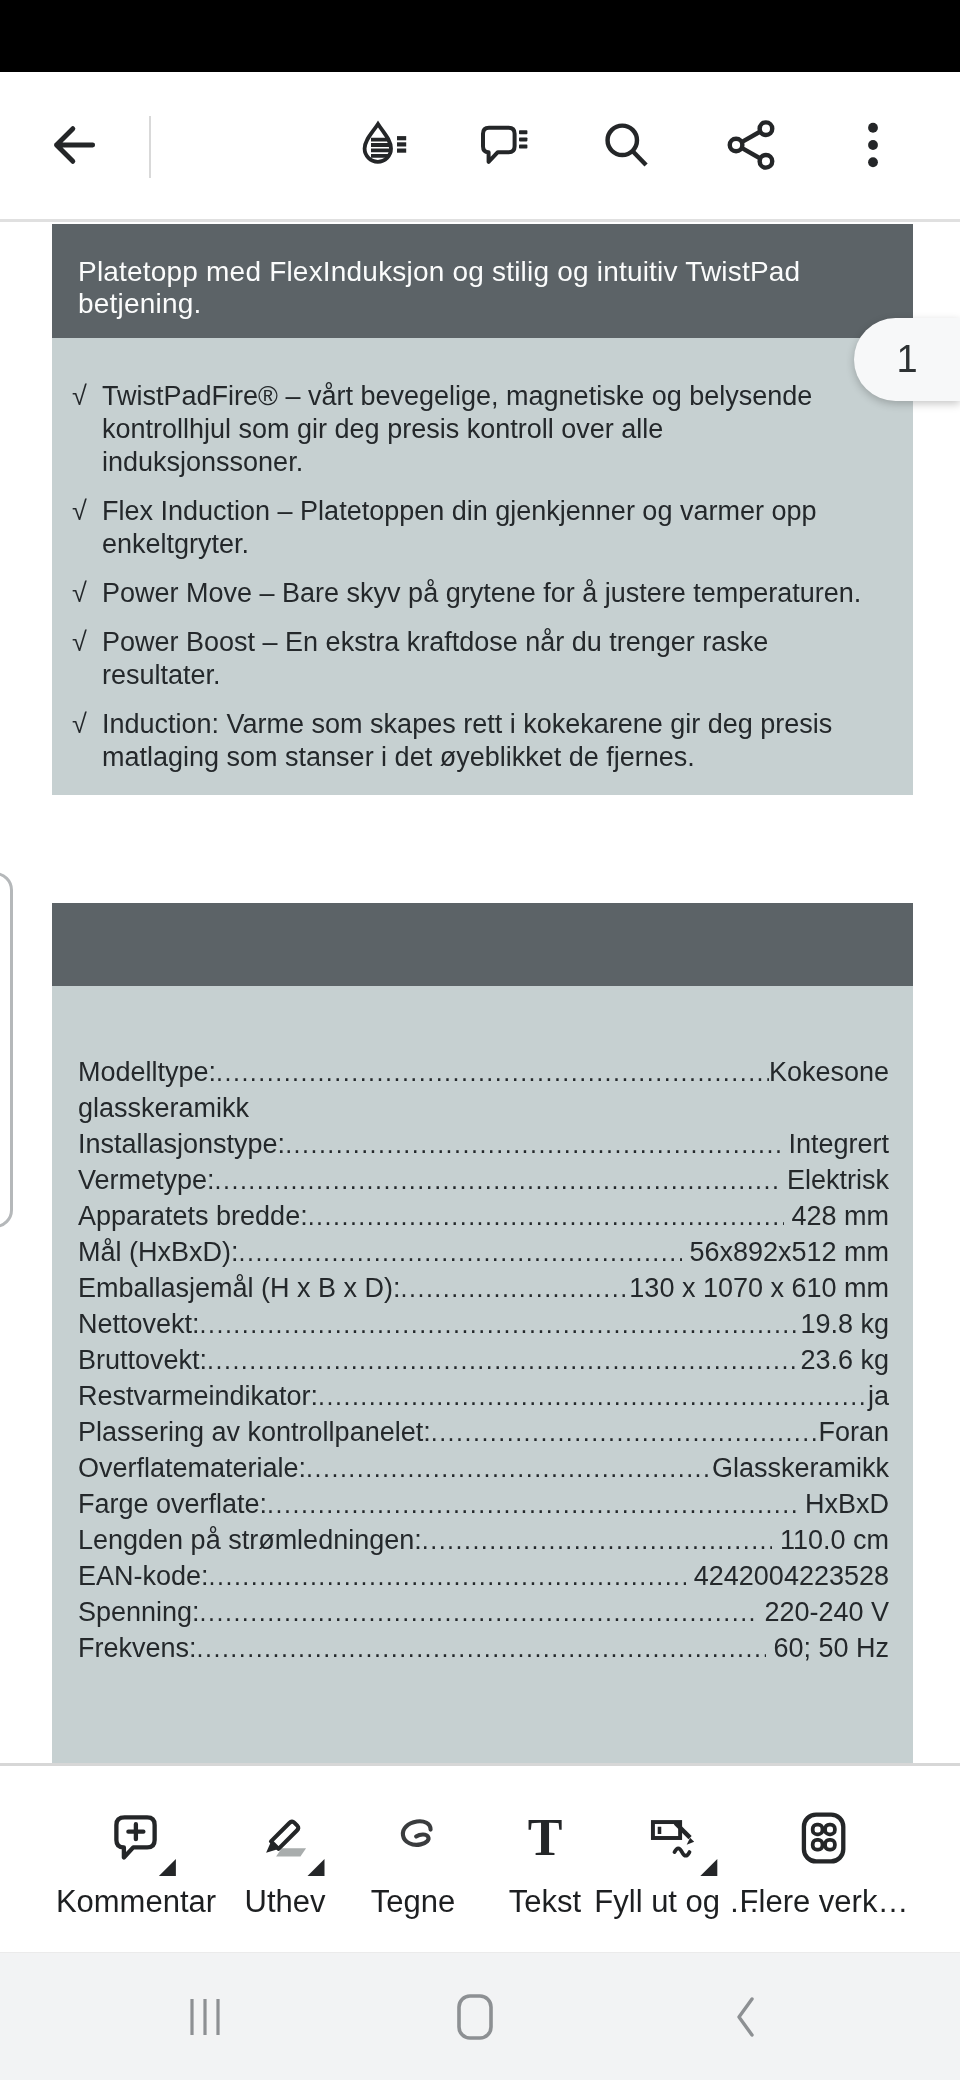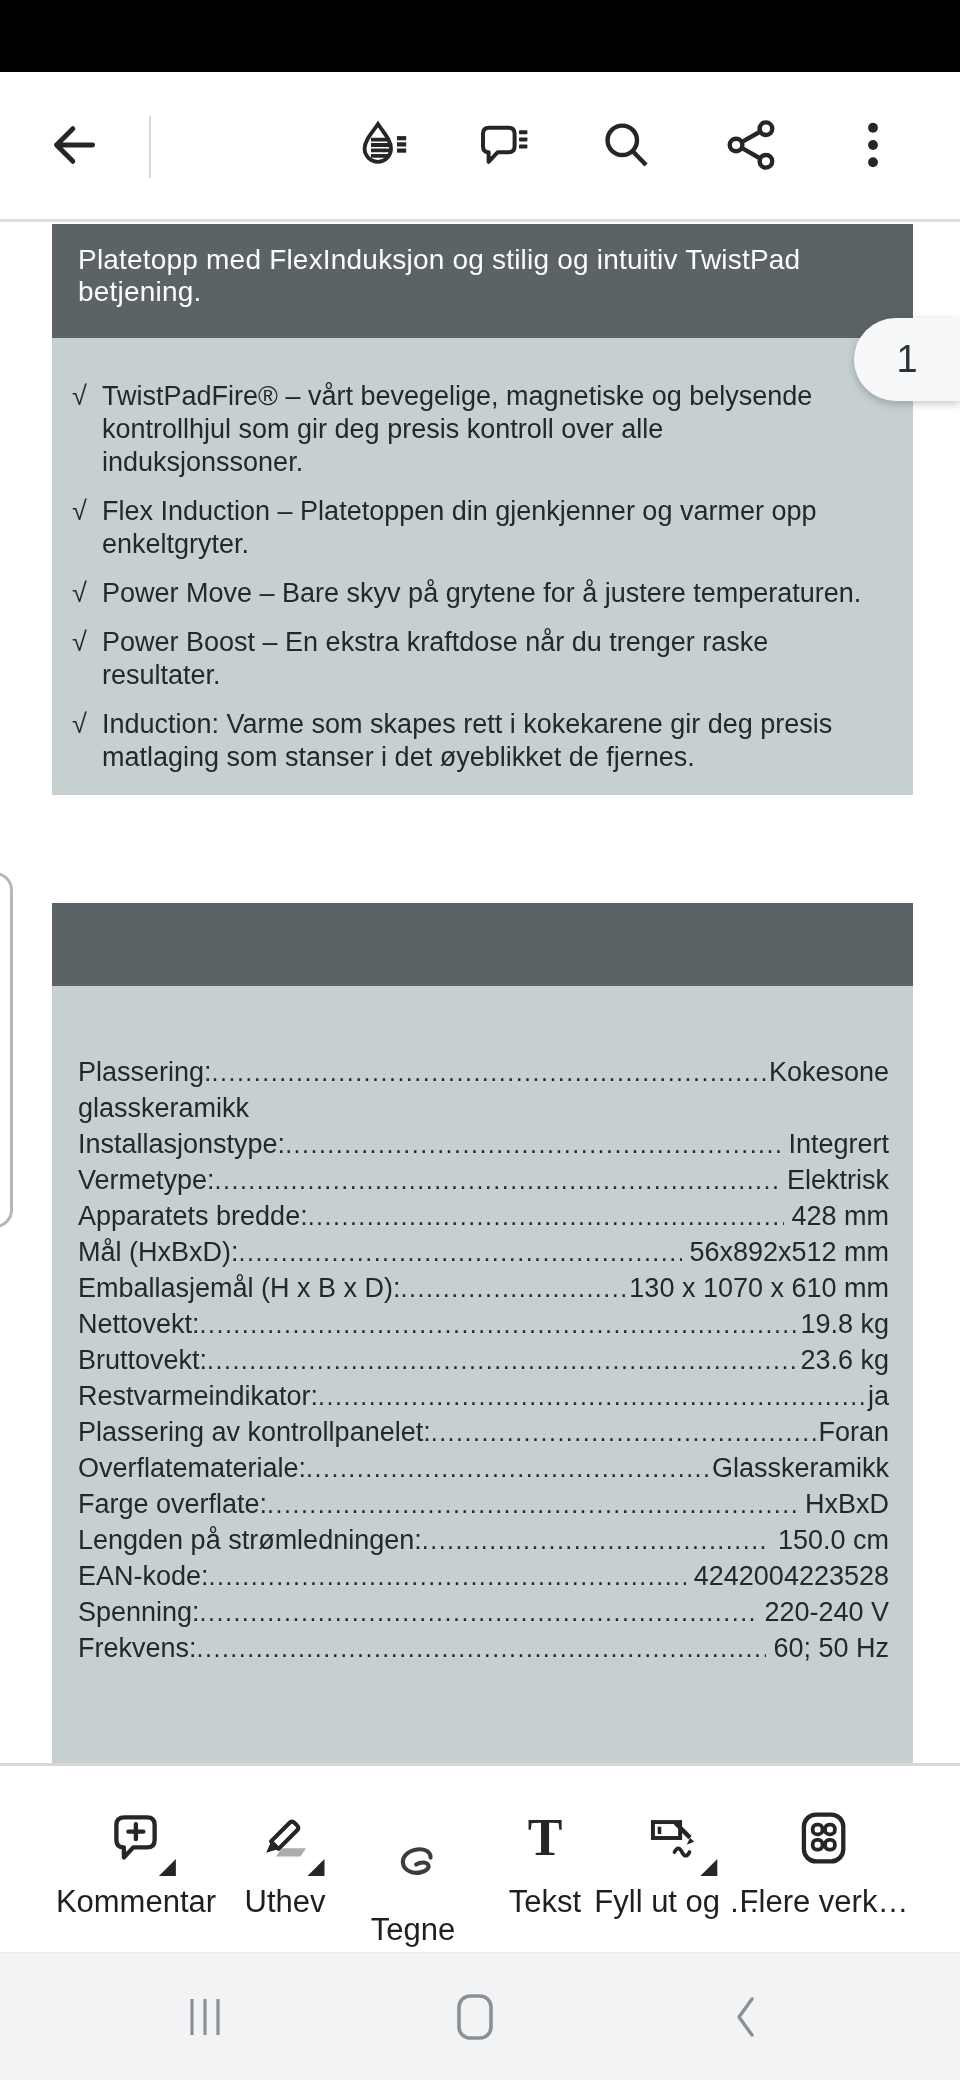--- a/index.html
+++ b/index.html
@@ -24,21 +24,21 @@
   .comment-btn  { left:470px; top:45px; width:66px; height:56px; }
   .search-btn   { left:598px; top:45px; width:56px; height:56px; }
   .share-btn    { left:723px; top:45px; width:56px; height:56px; }
   .overflow-btn { left:845px; top:45px; width:56px; height:56px; }
   
   .doc-area { position:absolute; left:0; top:222px; width:960px; height:1541px; background:#fff; }
   .block { position:absolute; left:52px; width:861px; }
   .block.dark  { background:#5c6367; }
   .block.light { background:#c6d0d1; }
   .block1-header { top:2px;  height:114px; color:#fbfcfc;
-    font-size:28px; line-height:32px; padding:20px 40px 0 26px; letter-spacing:.2px; }
+    font-size:28px; line-height:32px; padding:32px 40px 0 26px; letter-spacing:.2px; }
   .block1-body   { top:116px; height:457px; }
   .bullet-list { list-style:none; margin:0; padding:42px 46px 0 20px; font-size:27px; line-height:33px; }
   .bullet-list li { position:relative; padding-left:30px; margin-bottom:16px; }
   .bullet-check { position:absolute; left:0; top:0; }
   .block2-header { top:681px; height:83px; }
   .block2-body   { top:764px; height:777px; padding:68px 24px 0 26px; font-size:27px; line-height:36px; }
   .spec-row { display:flex; align-items:baseline; width:100%; }
   .spec-label { white-space:nowrap; }
   .spec-dots { flex:1 1 auto; overflow:hidden; white-space:nowrap; min-width:10px; }
   .spec-dots::after { content:"......................................................................................................................................................"; letter-spacing:1.5px; font-size:25px; }
@@ -192,21 +192,21 @@
     <div class="page-pill">
       <span>1</span>
     </div>
 
     <section class="block dark block2-header">
       <span></span>
     </section>
 
     <section class="block light block2-body">
       <div class="spec-row">
-        <span class="spec-label">Plassering:</span>
+        <span class="spec-label">Modelltype:</span>
         <span class="spec-dots"></span>
         <span class="spec-value">Kokesone</span>
       </div>
       <span class="spec-wrap-line">glasskeramikk</span>
       <div class="spec-row">
         <span class="spec-label">Installasjonstype:</span>
         <span class="spec-dots"></span>
         <span class="spec-value"> Integrert</span>
       </div>
       <div class="spec-row">
@@ -255,21 +255,21 @@
         <span class="spec-value">Glasskeramikk</span>
       </div>
       <div class="spec-row">
         <span class="spec-label">Farge overflate:</span>
         <span class="spec-dots"></span>
         <span class="spec-value"> HxBxD</span>
       </div>
       <div class="spec-row">
         <span class="spec-label">Lengden på strømledningen:</span>
         <span class="spec-dots"></span>
-        <span class="spec-value"> 150.0 cm</span>
+        <span class="spec-value"> 110.0 cm</span>
       </div>
       <div class="spec-row">
         <span class="spec-label">EAN-kode:</span>
         <span class="spec-dots"></span>
         <span class="spec-value"> 4242004223528</span>
       </div>
       <div class="spec-row">
         <span class="spec-label">Spenning:</span>
         <span class="spec-dots"></span>
         <span class="spec-value"> 220-240 V</span>
@@ -303,21 +303,21 @@
         <svg width="60" height="60" viewBox="0 0 32 32" fill="none">
           <polygon points="14.5,21.5 27.5,21.5 24.5,25.8 11.5,25.8" fill="#a9adad"></polygon>
           <path d="M12.8 21.8 L22.6 12 Q24 10.6 22.8 9.4 L21.2 7.8 Q20 6.6 18.6 8 L8.8 17.8 Z" stroke="#242628" stroke-width="2.2" stroke-linejoin="round"></path>
           <polygon points="8.8,17.8 12.8,21.8 6.2,23.8" fill="#242628"></polygon>
         </svg>
         <span class="caret"></span>
       </span>
       <span class="bt-label">Uthev</span>
     </button>
 
-    <button class="bt-item" style="left:413px;margin-top:28px;">
+    <button class="bt-item" style="left:413px;">
       <span class="bt-iconbox">
         <svg width="60" height="60" viewBox="0 0 32 32" fill="none">
           <path d="M25.5 11.5 C25.5 8.2 22 6.6 18.2 7.2 C13.4 8 10.2 11 10.8 14.6 C11.4 18.4 16 20.4 20.2 19.4 C23.4 18.6 25 17 24.2 15.4 C23.3 13.6 19.8 13.9 17.8 15.2" stroke="#3a3c3e" stroke-width="2.2" stroke-linecap="round"></path>
         </svg>
       </span>
       <span class="bt-label">Tegne</span>
     </button>
 
     <button class="bt-item" style="left:545px;">
       <span class="bt-iconbox">

